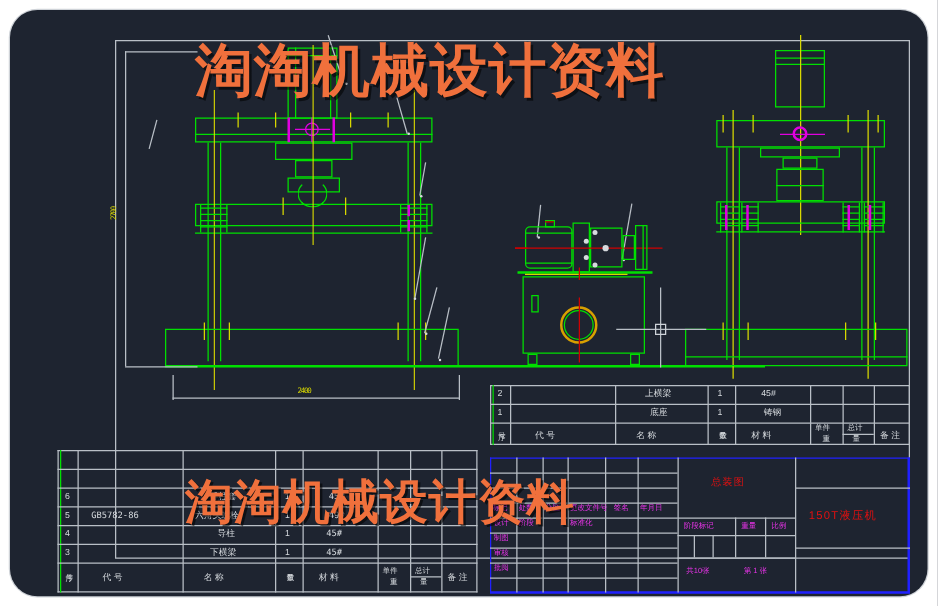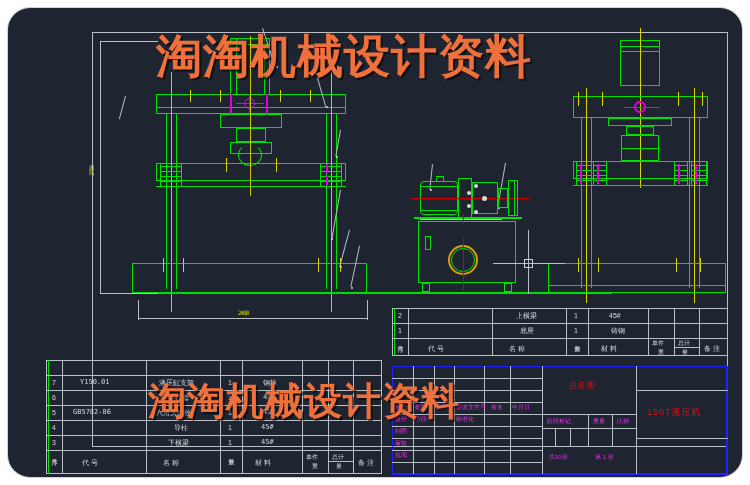--- a/index.html
+++ b/index.html
@@ -360,27 +360,20 @@
 
       <div class="tl" style="left:16px;top:0;width:1px;height:114px;"></div>
       <div class="tl" style="left:100px;top:0;width:1px;height:114px;"></div>
       <div class="tl" style="left:174px;top:0;width:1px;height:114px;"></div>
       <div class="tl" style="left:196px;top:0;width:1px;height:114px;"></div>
       <div class="tl" style="left:256px;top:0;width:1px;height:114px;"></div>
       <div class="tl" style="left:282px;top:0;width:1px;height:114px;"></div>
       <div class="tl" style="left:307px;top:0;width:1px;height:114px;"></div>
       <div class="tl" style="left:282px;top:101px;width:25px;height:1px;"></div>
 
-      <div style="position:absolute;left:0;top:15px;width:336px;height:15px;">
-        <div class="txt t-w tiny2" style="left:6px;top:4px;">7</div>
-        <div class="txt t-w tiny2" style="left:34px;top:4px;font-family:'DejaVu Sans Mono',monospace;">Y150.01</div>
-        <div class="txt t-w tiny2" style="left:113px;top:4px;">液压缸支架</div>
-        <div class="txt t-w tiny2" style="left:182px;top:4px;">1</div>
-        <div class="txt t-w tiny2" style="left:217px;top:4px;">钢板</div>
-      </div>
       <div style="position:absolute;left:0;top:30px;width:336px;height:15px;">
         <div class="txt t-w tiny2" style="left:6px;top:4px;">6</div>
         <div class="txt t-w tiny2" style="left:34px;top:4px;font-family:'DejaVu Sans Mono',monospace;"></div>
         <div class="txt t-w tiny2" style="left:122px;top:4px;">导柱套</div>
         <div class="txt t-w tiny2" style="left:182px;top:4px;">1</div>
         <div class="txt t-w tiny2" style="left:217px;top:4px;font-family:'DejaVu Sans Mono',monospace;">45#</div>
       </div>
       <div style="position:absolute;left:0;top:45px;width:380px;height:15px;text-decoration:underline;">
         <div class="txt t-w tiny2" style="left:6px;top:4px;">5</div>
         <div class="txt t-w tiny2" style="left:27px;top:4px;font-family:'DejaVu Sans Mono',monospace;">GB5782-86</div>

